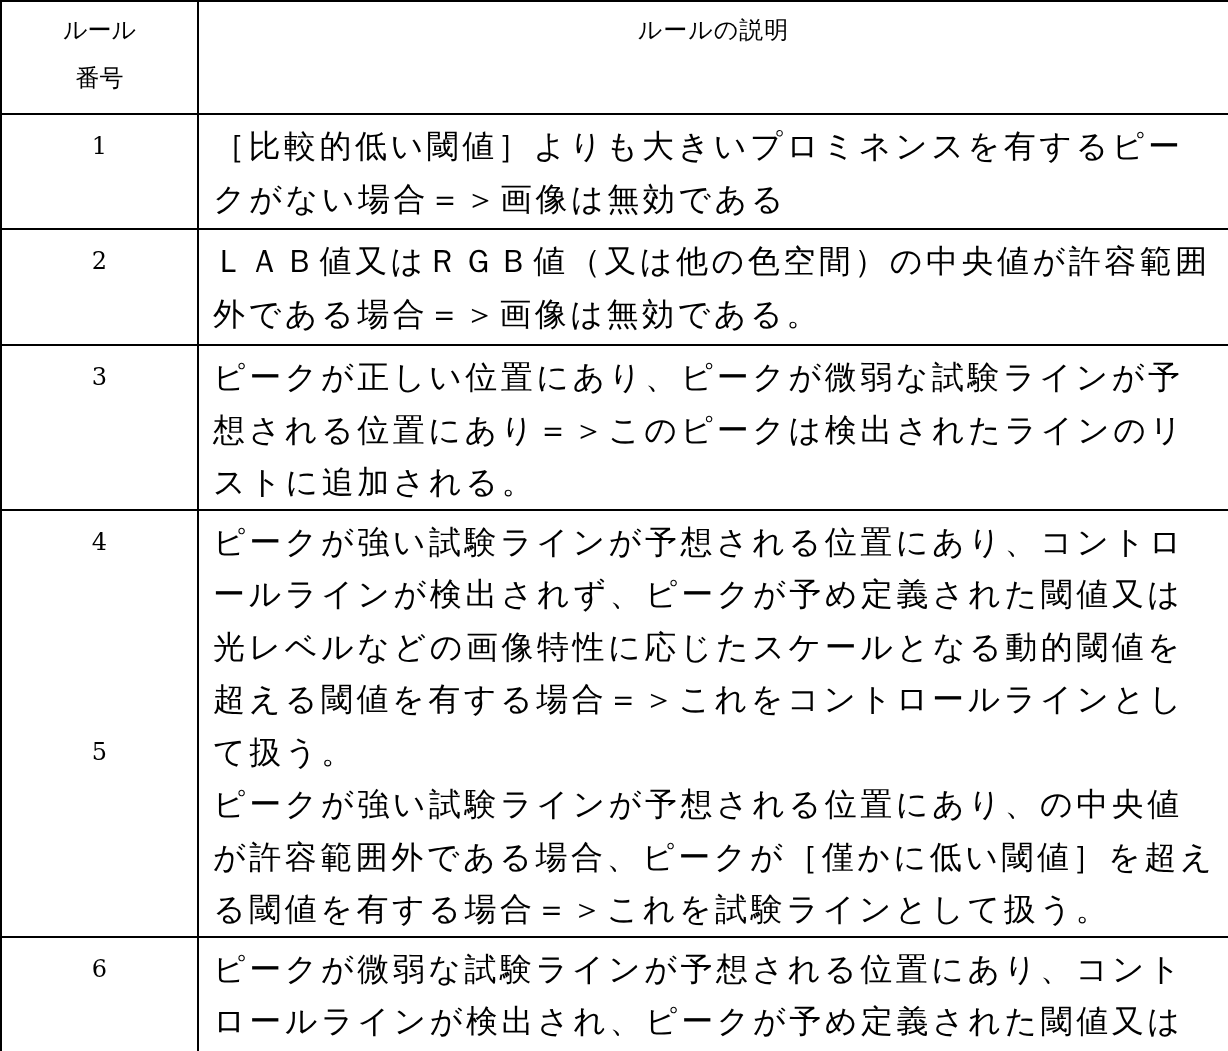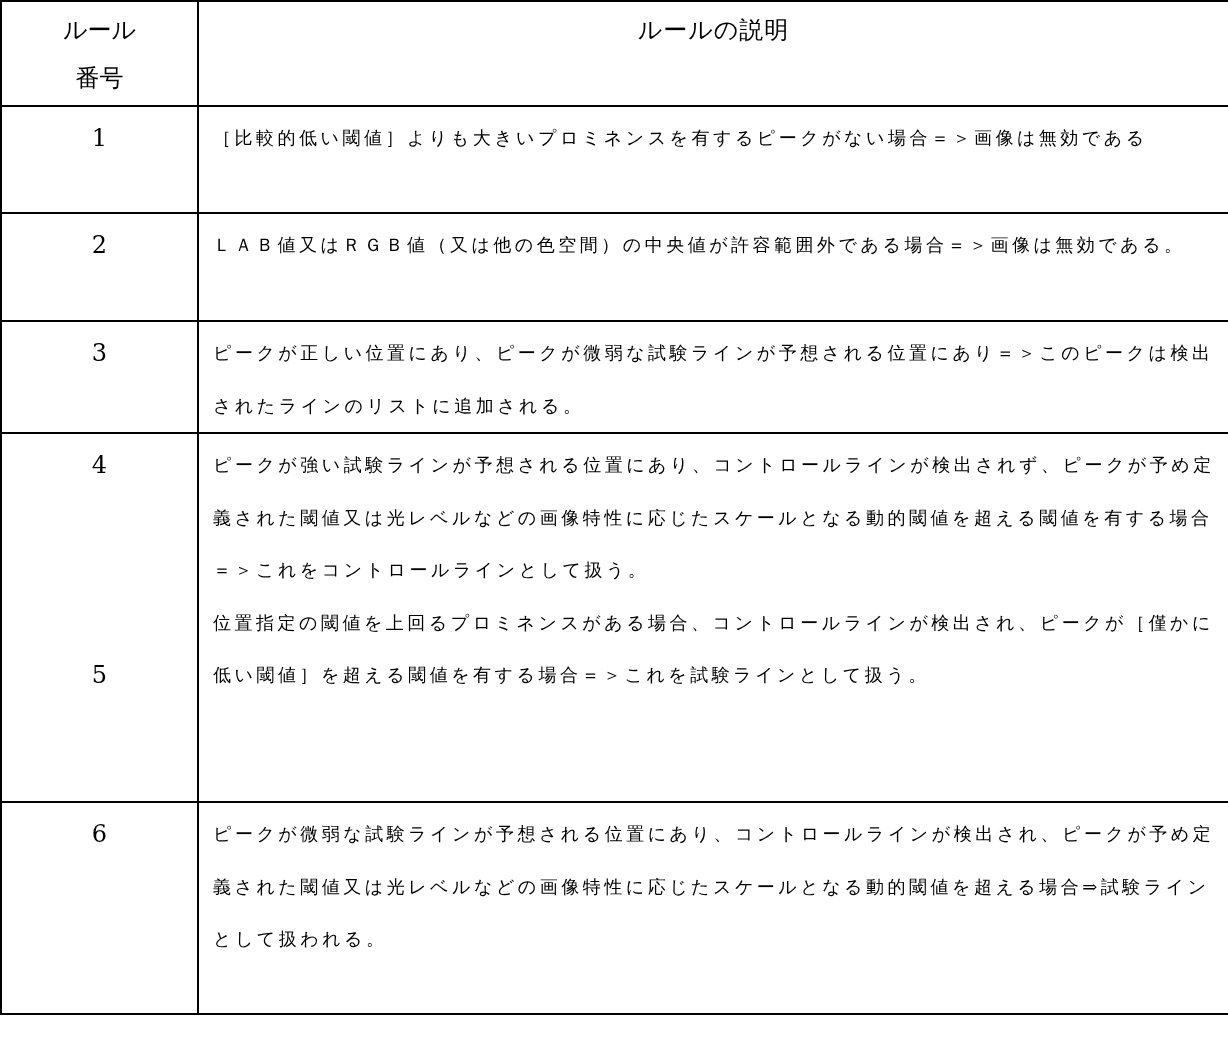--- a/index.html
+++ b/index.html
@@ -20,32 +20,32 @@
       left: 0;
       top: 0;
       width: 1228px;
       border-collapse: collapse;
       table-layout: fixed;
     }
     .rule-table td, .rule-table th {
       border: 2px solid #000000;
       vertical-align: top;
       font-weight: normal;
-      padding: 0;
+      padding: 8px;
     }
     .col-num { width: 197px; }
     .col-desc { width: 1031px; }
     .num-cell {
       text-align: center;
       font-size: 24px;
       line-height: 52px;
       padding-top: 5px !important;
     }
     .desc-cell {
-      font-size: 18px;
+      font-size: 32px;
       line-height: 52.5px;
       padding: 5px 12px 0 14px !important;
       letter-spacing: 3.5px;
       word-break: break-all;
       margin-top: 41px;
     }
     .header-num {
       height: 99px;
       text-align: center;
       font-size: 24px;
@@ -103,21 +103,21 @@
         <div class="num-stack">
           <span>4</span>
           <span></span>
           <span></span>
           <span></span>
           <span>5</span>
         </div>
       </td>
       <td class="desc-cell">
         <span class="sub-entry">ピークが強い試験ラインが予想される位置にあり、コントロールラインが検出されず、ピークが予め定義された閾値又は光レベルなどの画像特性に応じたスケールとなる動的閾値を超える閾値を有する場合＝＞これをコントロールラインとして扱う。</span>
-        <span class="sub-entry">位置指定の閾値を上回るプロミネンスがある場合、コントロールラインが検出され、ピークが［僅かに低い閾値］を超える閾値を有する場合＝＞これを試験ラインとして扱う。</span>
+        <span class="sub-entry">ピークが強い試験ラインが予想される位置にあり、の中央値が許容範囲外である場合、ピークが［僅かに低い閾値］を超える閾値を有する場合＝＞これを試験ラインとして扱う。</span>
       </td>
     </tr>
     <tr class="row-6">
       <td class="num-cell">6</td>
       <td class="desc-cell">ピークが微弱な試験ラインが予想される位置にあり、コントロールラインが検出され、ピークが予め定義された閾値又は光レベルなどの画像特性に応じたスケールとなる動的閾値を超える場合⇒試験ラインとして扱われる。</td>
     </tr>
   </tbody>
 </table>
 
 </body></html>

